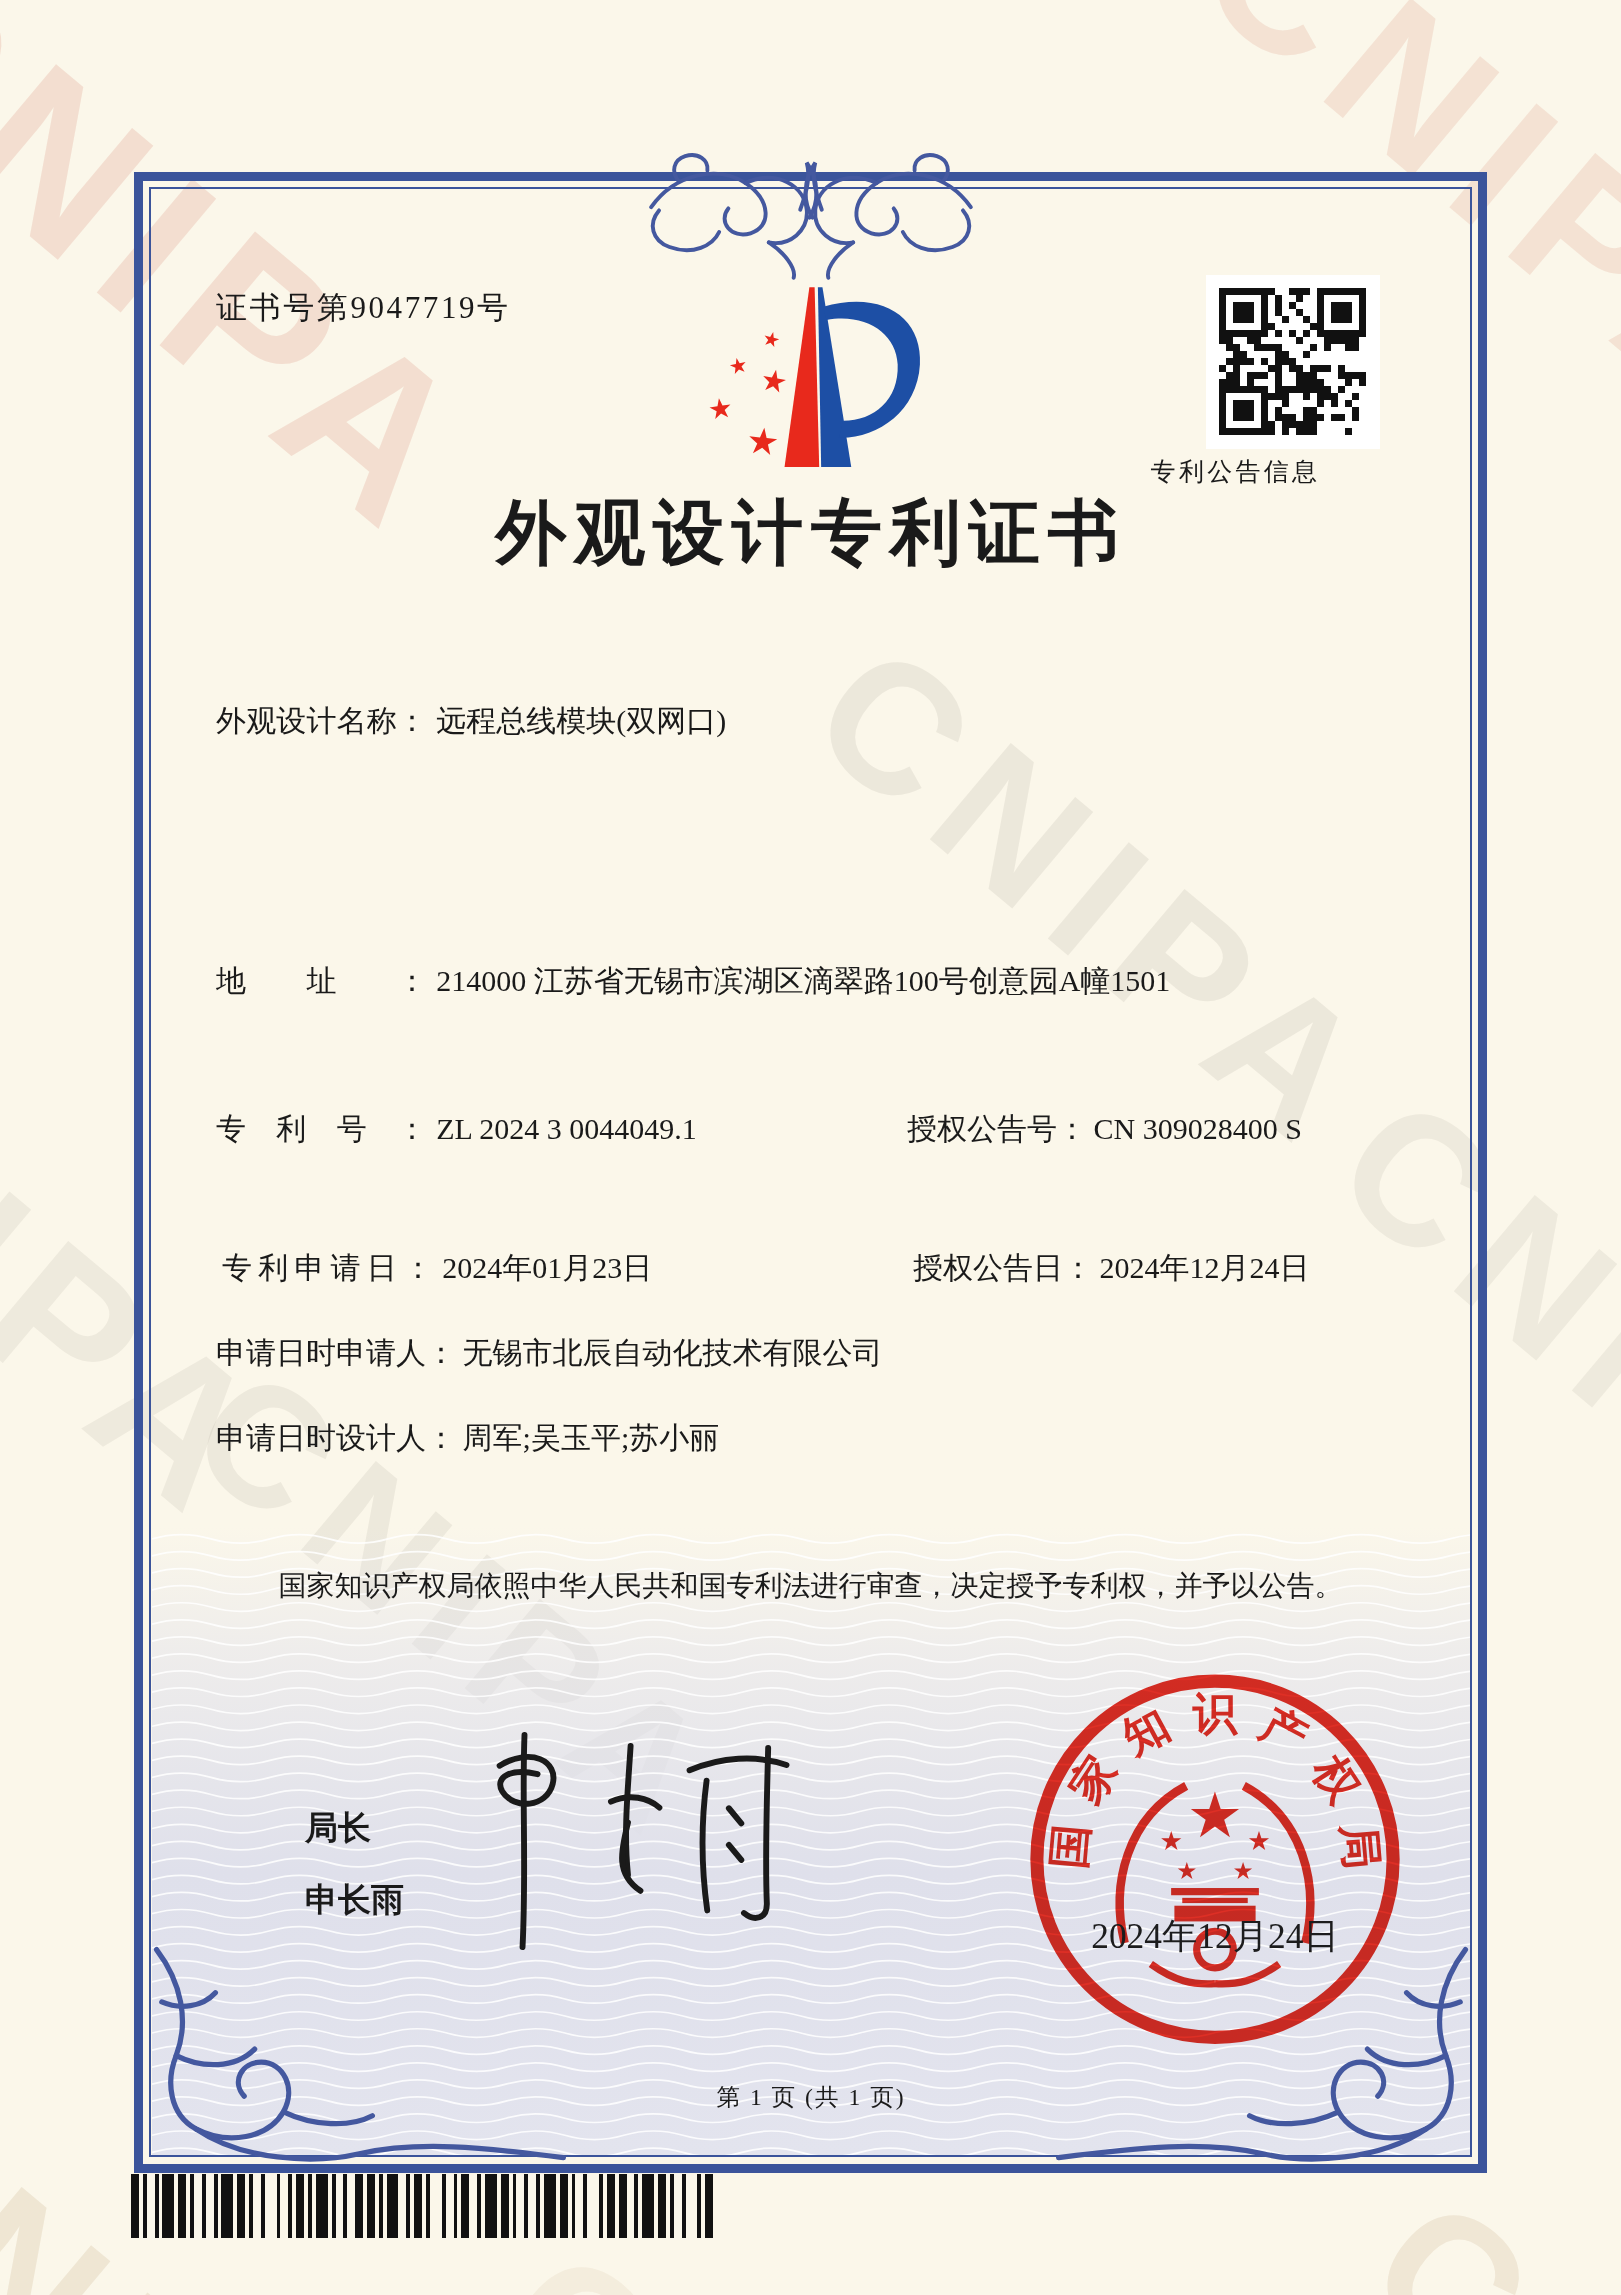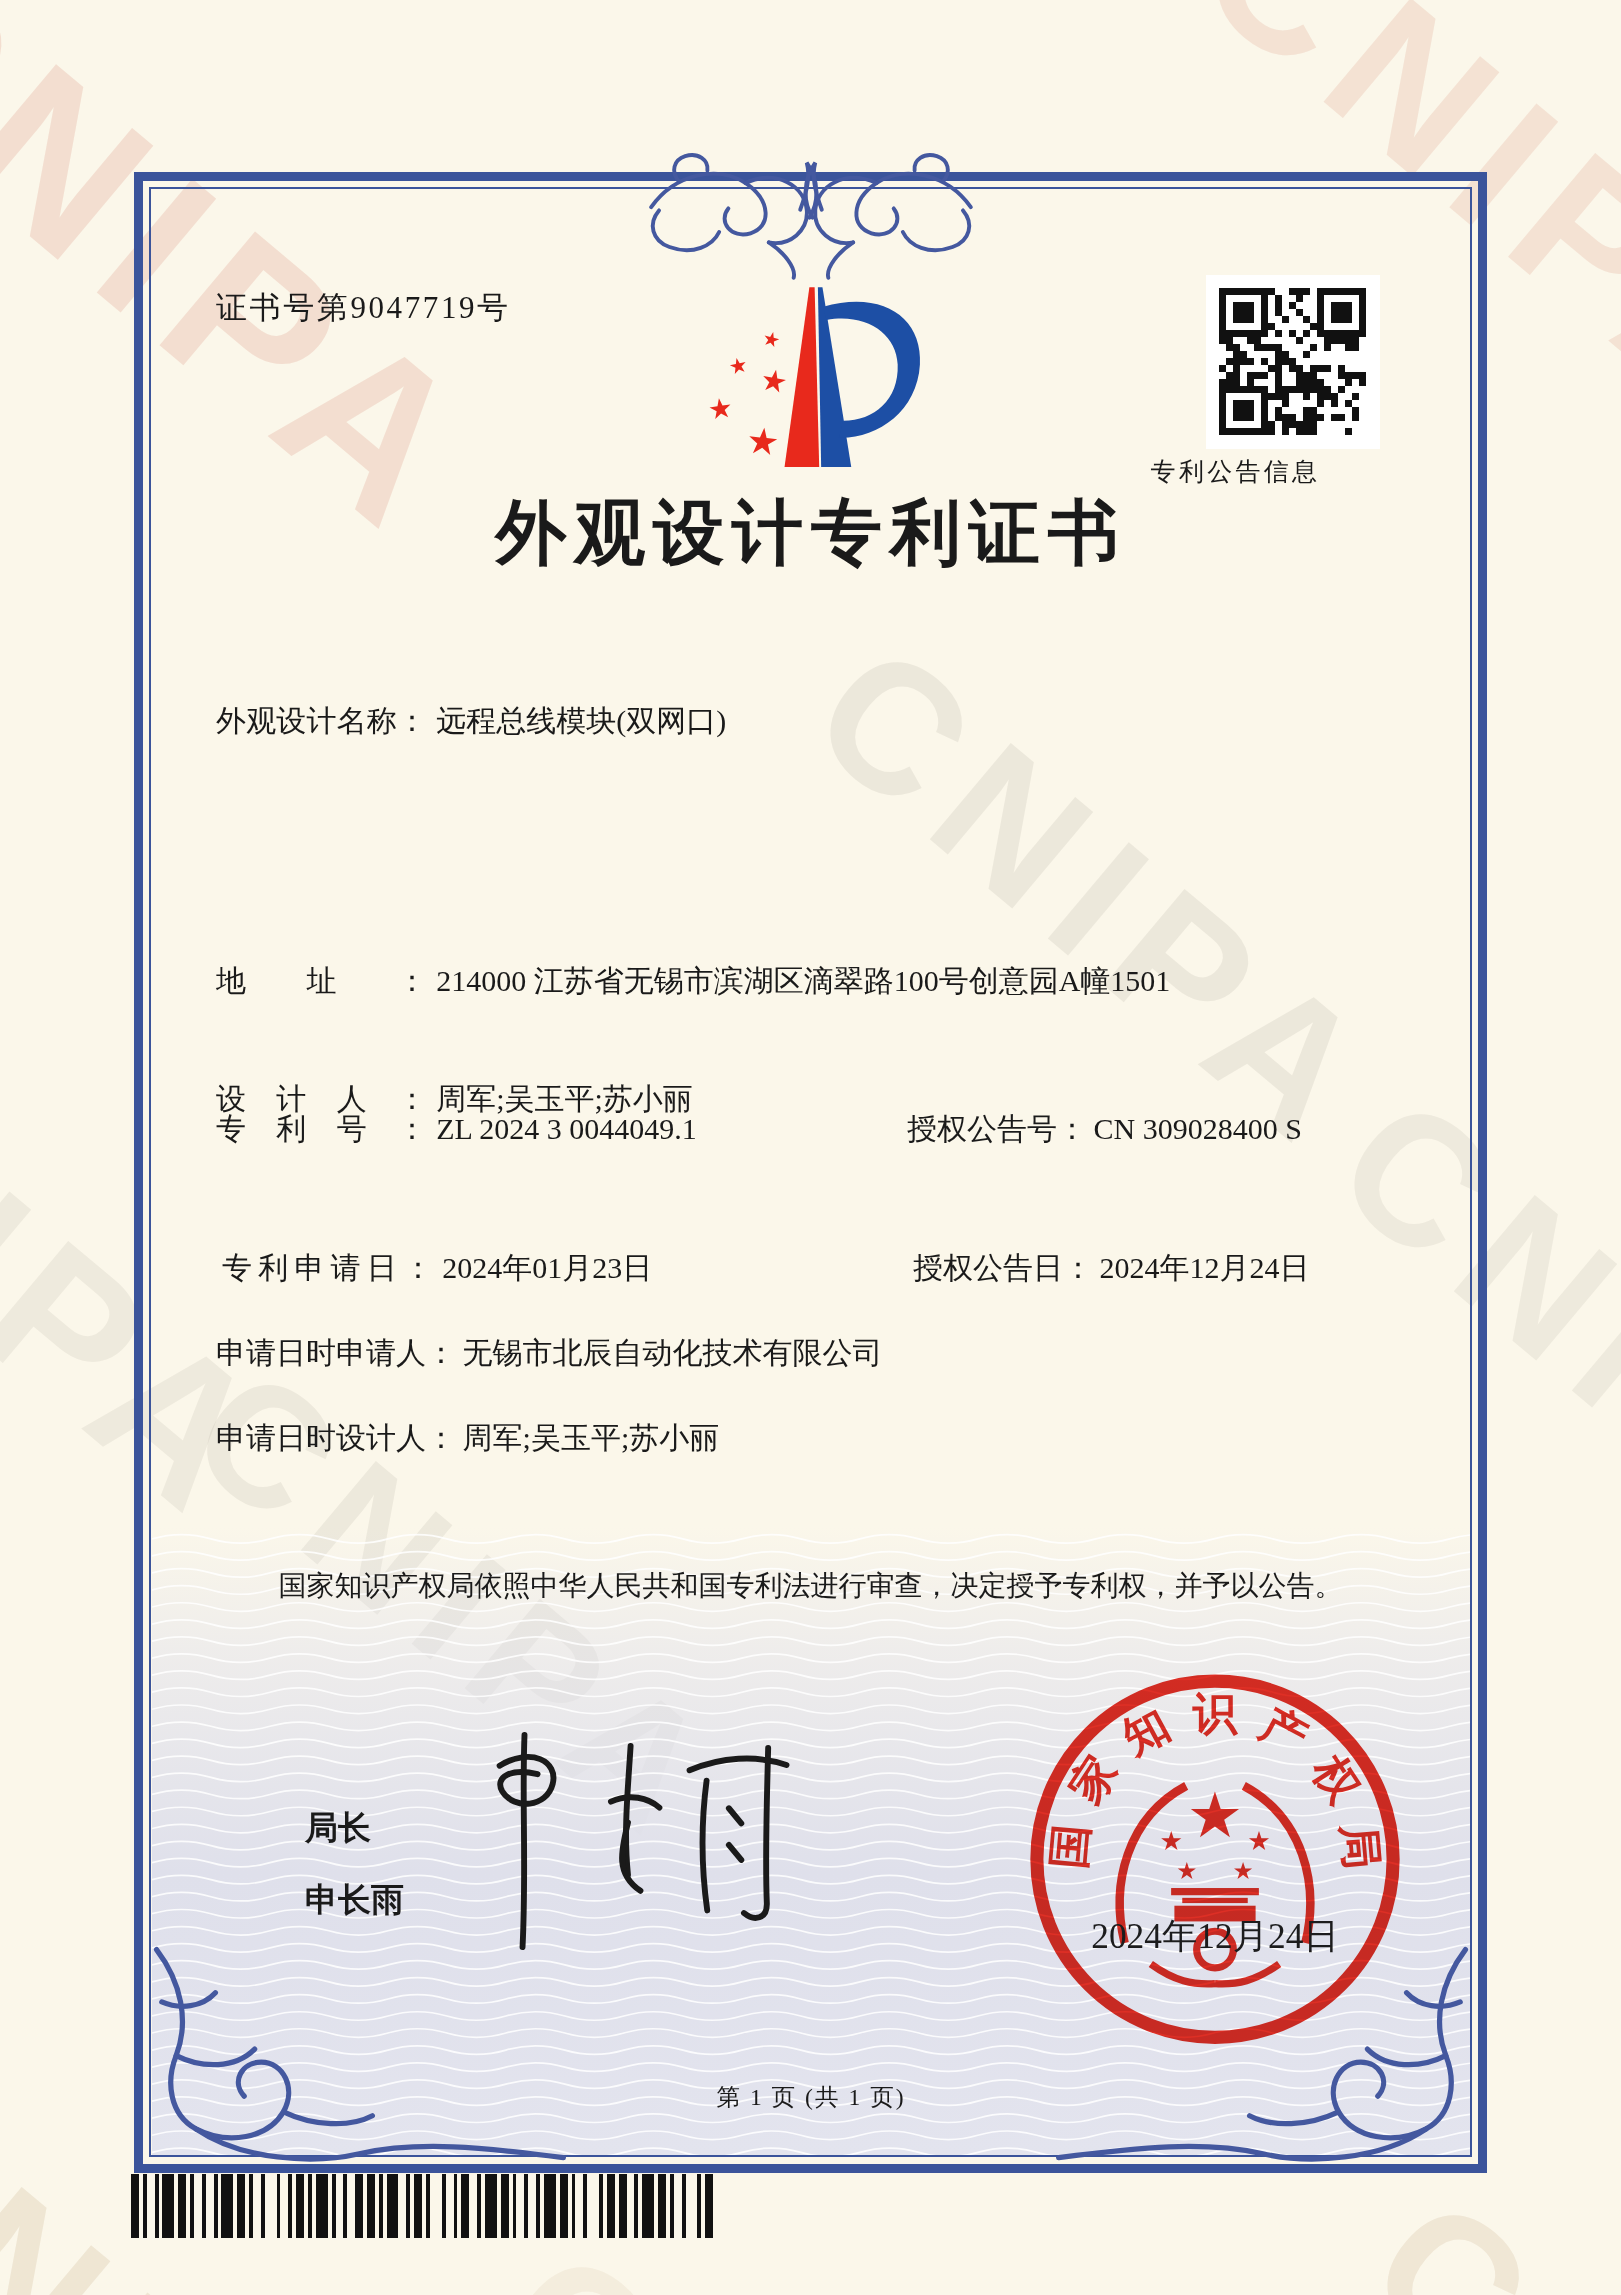--- a/index.html
+++ b/index.html
@@ -397,23 +397,20 @@
   <div class="qr-label">专利公告信息</div>
 
   <div class="title">外观设计专利证书</div>
 
   <div class="row r1">
     <span class="lbl">外观设计名称：</span><span class="val">远程总线模块(双网口)</span>
   </div>
   <div class="row r3">
     <span class="lbl">地址：</span><span class="val">214000 江苏省无锡市滨湖区滴翠路100号创意园A幢1501</span>
   </div>
-  <div class="row r4">
-    <span class="lbl">设计人：</span><span class="val">周军;吴玉平;苏小丽</span>
-  </div>
   <div class="row r5">
     <span class="lbl">专利号：</span><span class="val">ZL 2024 3 0044049.1</span>
     <span class="col2"><span class="lbl-auto">授权公告号：</span><span>CN 309028400 S</span></span>
   </div>
   <div class="row r6">
     <span class="lbl">专利申请日：</span><span class="val">2024年01月23日</span>
     <span class="col2"><span class="lbl-auto">授权公告日：</span><span>2024年12月24日</span></span>
   </div>
   <div class="row r7">
     <span class="lbl-auto">申请日时申请人：</span><span>无锡市北辰自动化技术有限公司</span>

